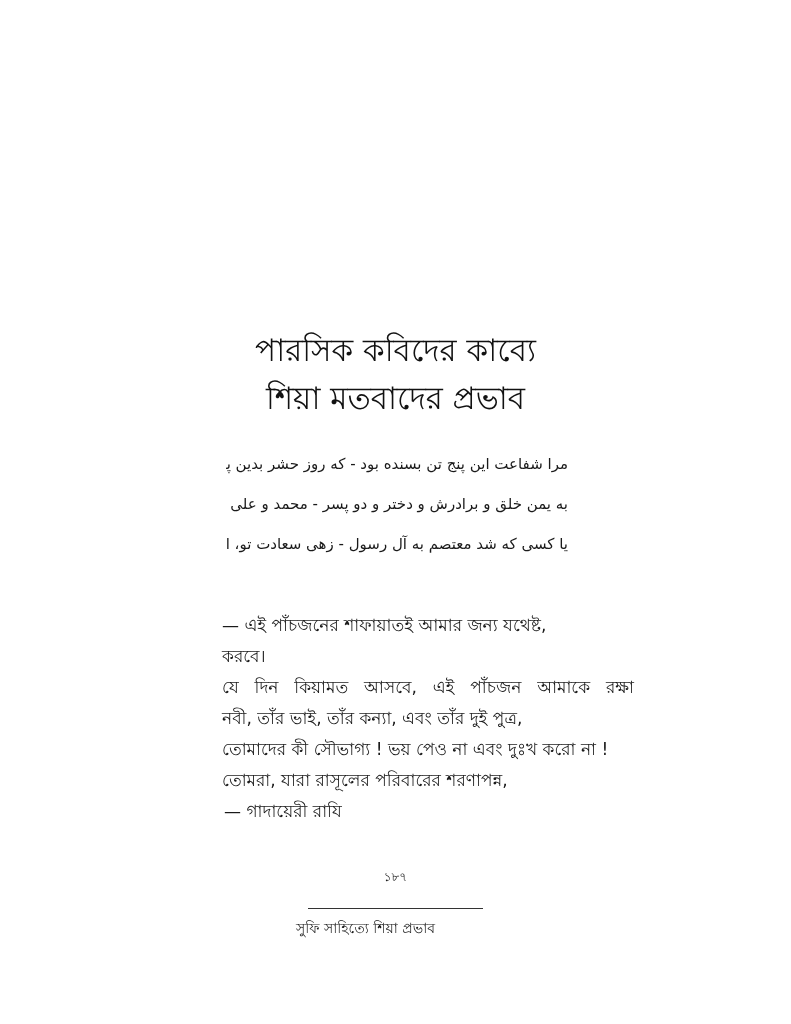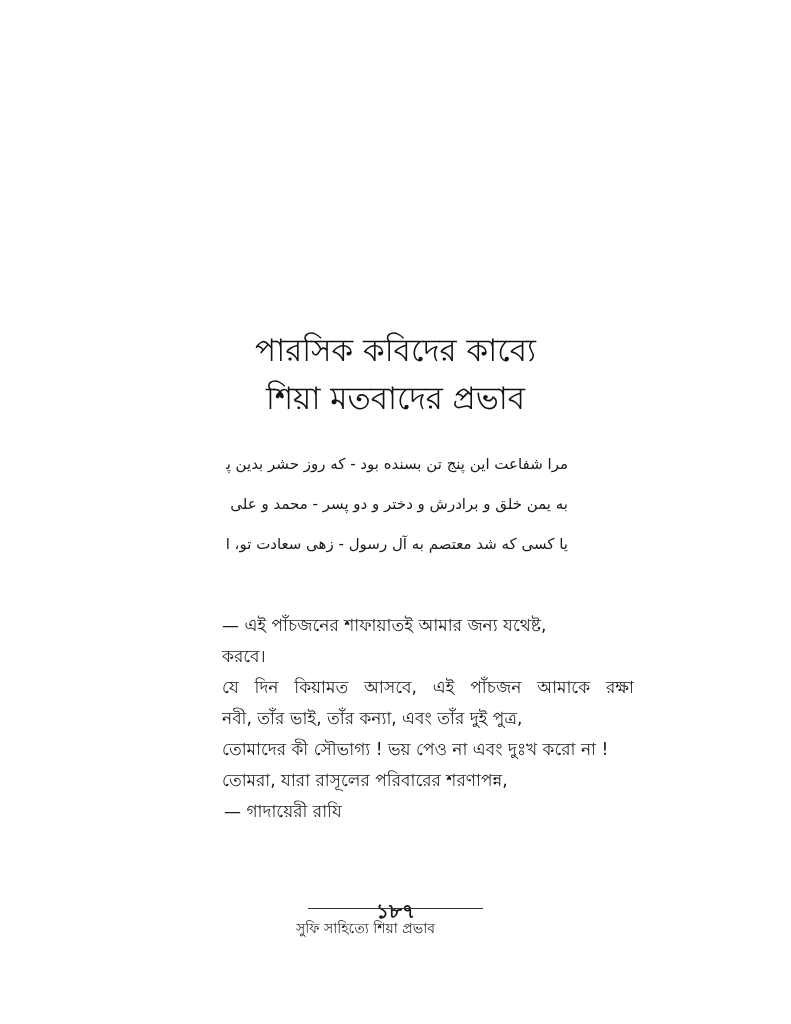--- a/index.html
+++ b/index.html
@@ -72,25 +72,25 @@
       text-align-last: justify;
       white-space: normal;
     }
     .translation .tline.attrib {
       padding-left: 2px;
     }
     .footer-page {
       position: absolute;
       left: 0;
       width: 791px;
-      top: 896px;
+      top: 868px;
       text-align: center;
       font-family: "DejaVu Sans", sans-serif;
-      font-size: 20px;
-      font-weight: bold;
+      font-size: 12px;
+      font-weight: normal;
       color: #1a1a1a;
     }
     .footer-rule {
       position: absolute;
       left: 308px;
       width: 175px;
       top: 908px;
       height: 0;
       border-top: 1px solid #333;
     }

